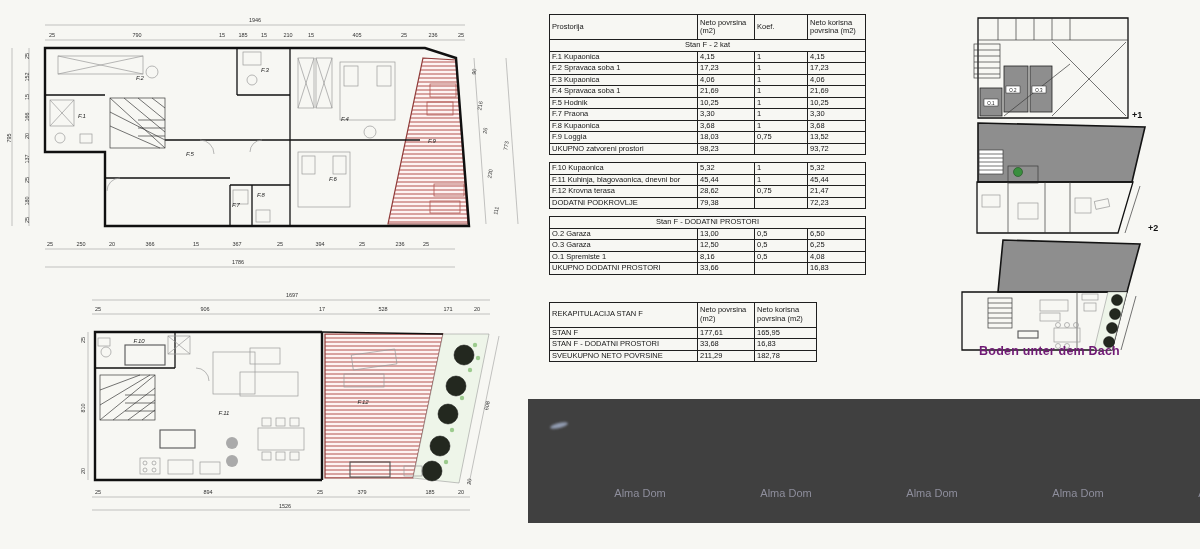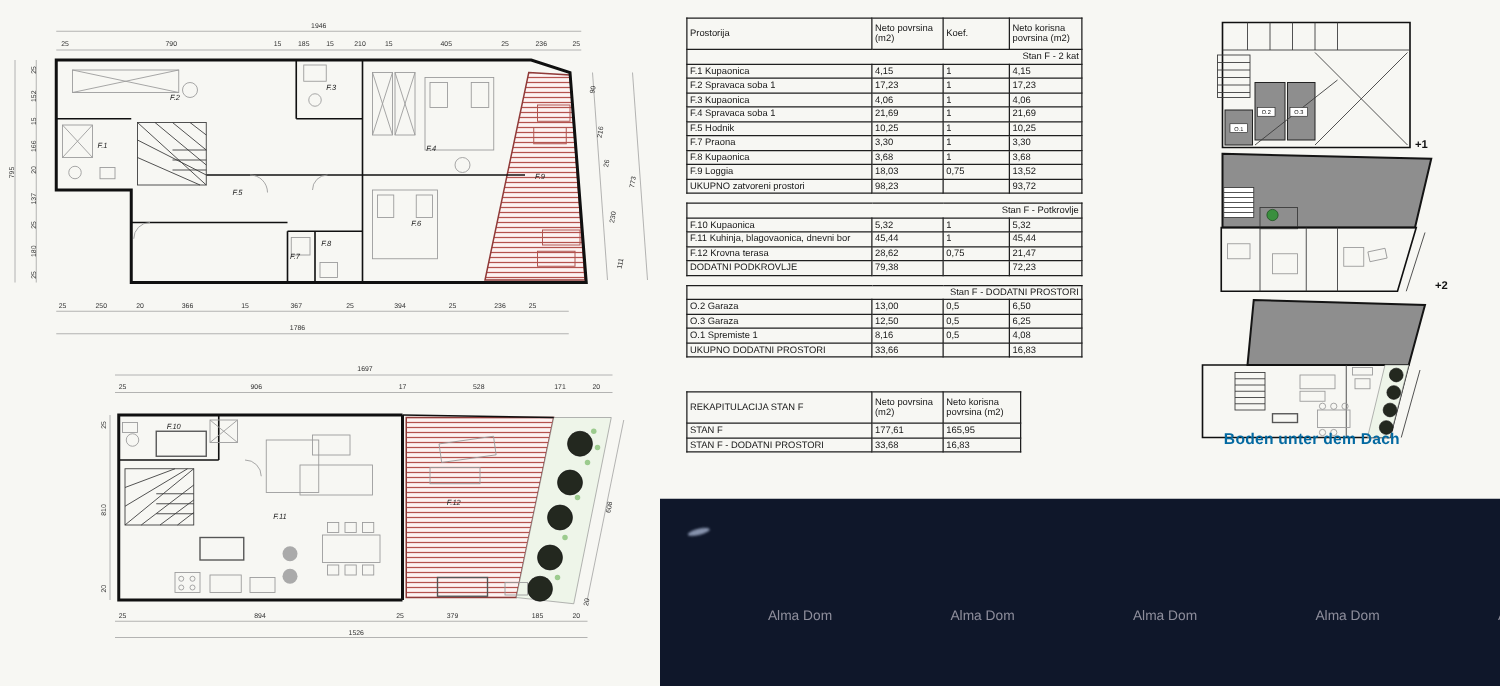--- a/index.html
+++ b/index.html
@@ -26,26 +26,26 @@
   .tdot{fill:#9ccb8e}
   .chip{fill:#fff;stroke:#222;stroke-width:0.5}
 
   .tbl{position:absolute;left:549px;top:14px;width:320px}
   table.t{border-collapse:collapse;table-layout:fixed;width:316px;margin:0 0 7px 0;
           font-size:7.5px;color:#161616}
   table.t.recap{width:267px}
   .t td,.t th{border:1px solid #1f1f1f;padding:0 2px;height:10.5px;overflow:hidden;
               white-space:nowrap;font-weight:normal;text-align:left;vertical-align:middle;line-height:1.12}
   .t th{height:24px;white-space:normal}
-  .t tr.sec td{text-align:right}
+  .t tr.sec td{text-align:center}
   .t.t3{margin-bottom:27px}
 
   .caption{position:absolute;left:962px;top:344px;width:175px;text-align:center;
-           font-size:12.5px;font-weight:700;letter-spacing:.2px;color:#0369a1}
-  .darkband{position:absolute;left:528px;top:399px;width:672px;height:150px;background:#0f172a;overflow:hidden}
+           font-size:12.5px;font-weight:700;letter-spacing:.2px;color:#701a75}
+  .darkband{position:absolute;left:528px;top:399px;width:672px;height:124px;background:#404040;overflow:hidden}
   .wm{position:absolute;top:88px;transform:translateX(-50%);color:#8e8e9c;font-size:11px;white-space:nowrap}
   .smudge{position:absolute;left:22px;top:24px;width:18px;height:5px;background:#aebbd8;opacity:.75;
           border-radius:50%;transform:rotate(-14deg);filter:blur(1px)}
 </style>
 </head>
 <body>
 
 <svg class="abs" style="left:0;top:0" width="545" height="549" viewBox="0 0 545 549">
   <defs>
     <pattern id="rh" width="4" height="4" patternUnits="userSpaceOnUse">
@@ -373,23 +373,20 @@
       </tbody>
   </table>
   <table class="t">
     <colgroup>
         <col style="width:148px">
         <col style="width:57px">
         <col style="width:53px">
         <col style="width:58px">
       </colgroup>
     <tbody>
-        <tr class="sec">
-          <td colspan="4">Stan F - Potkrovlje</td>
-        </tr>
         <tr>
           <td>F.10 Kupaonica</td>
           <td>5,32</td>
           <td>1</td>
           <td>5,32</td>
         </tr>
         <tr>
           <td>F.11 Kuhinja, blagovaonica, dnevni bor</td>
           <td>45,44</td>
           <td>1</td>
@@ -462,20 +459,25 @@
     <tbody>
         <tr>
           <td>STAN F</td>
           <td>177,61</td>
           <td>165,95</td>
         </tr>
         <tr>
           <td>STAN F - DODATNI PROSTORI</td>
           <td>33,68</td>
           <td>16,83</td>
+        </tr>
+        <tr>
+          <td>SVEUKUPNO NETO POVRSINE</td>
+          <td>211,29</td>
+          <td>182,78</td>
         </tr>
       </tbody>
   </table>
 </div>
 
 <svg class="abs" style="left:960px;top:0" width="240" height="400" viewBox="0 0 240 400">
 
   <g>
     <rect class="grayroom" x="20" y="88" width="22" height="28"></rect>
     <rect class="grayroom" x="44" y="66" width="24" height="46"></rect>

